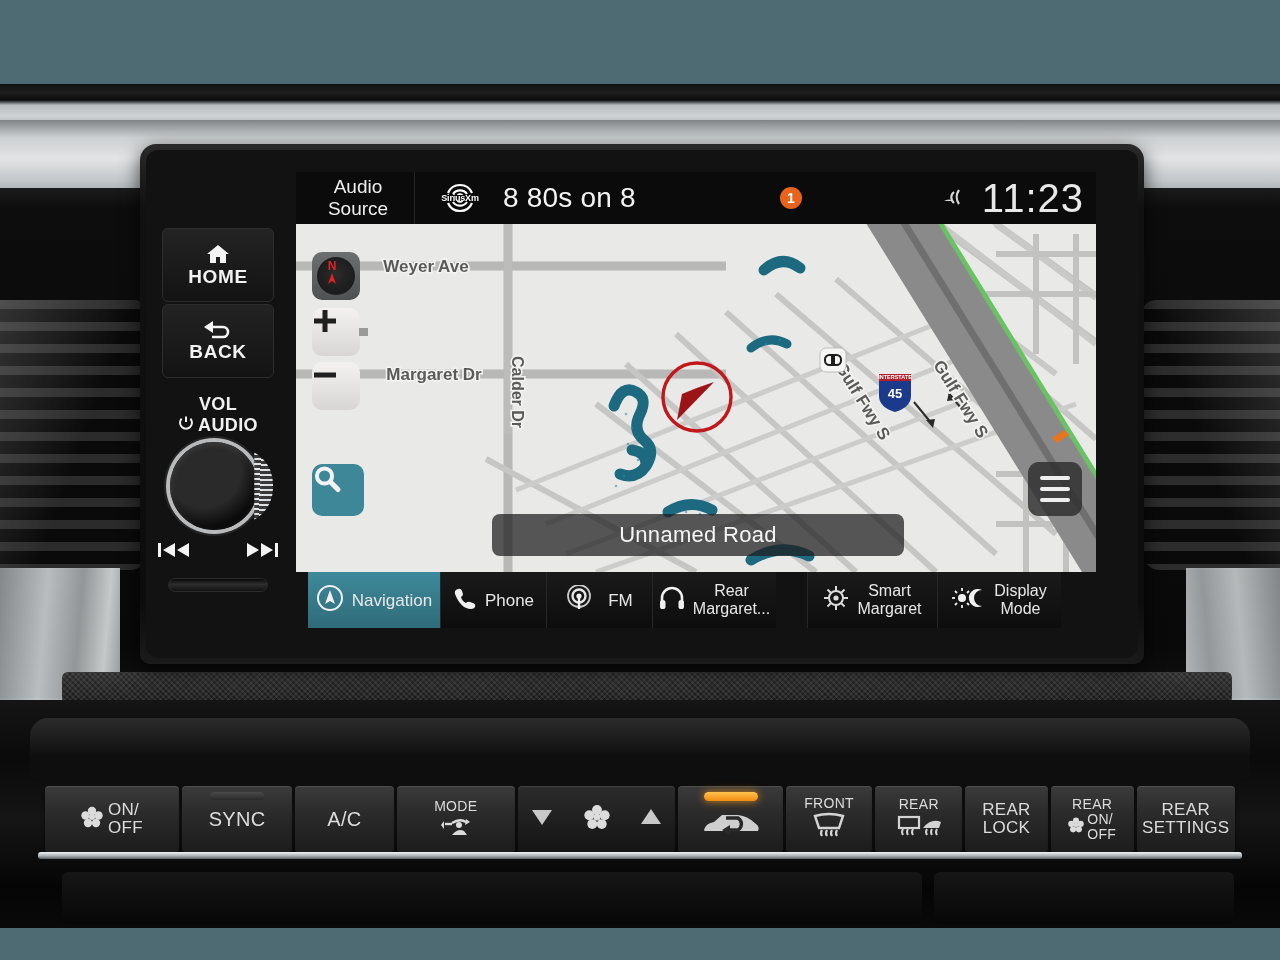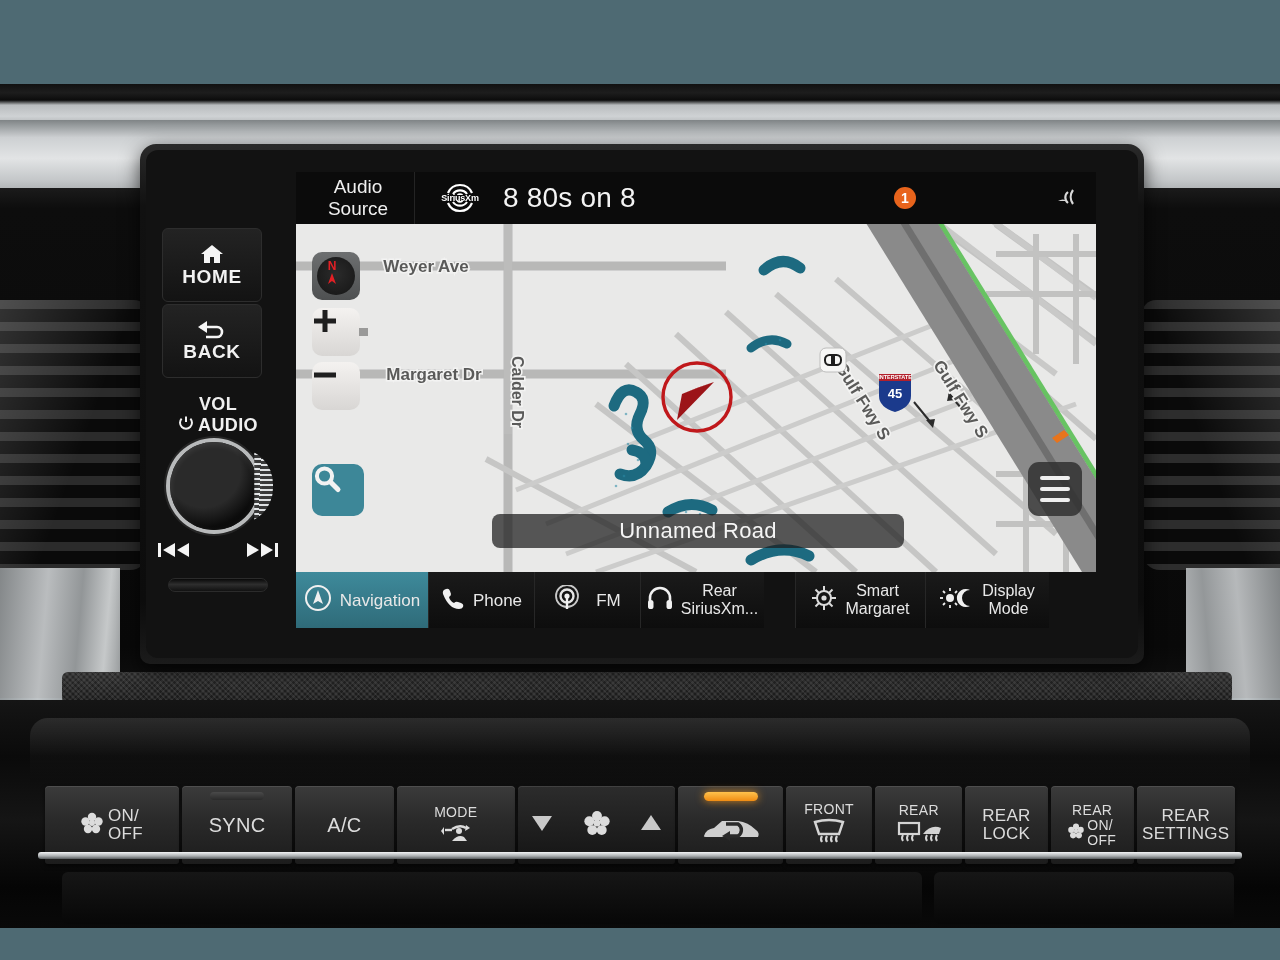--- a/index.html
+++ b/index.html
@@ -114,21 +114,21 @@
     box-shadow:0 6px 20px rgba(0,0,0,.7);
   }
   .headunit-inner {
     position:absolute; left:6px; top:6px; width:992px; height:508px;
     background:#121212; border-radius:12px;
   }
 
   
   .hardkeys { position:absolute; left:152px; top:224px; width:132px; height:380px; }
   .hk {
-    position:absolute; left:10px; width:100px; height:74px;
+    position:absolute; left:10px; width:112px; height:74px;
     background:linear-gradient(180deg,#232323,#131313);
     border:1px solid #2d2d2d; border-radius:6px;
     color:#f2f2f2; text-align:center;
     display:flex; flex-direction:column; align-items:center; justify-content:center;
     gap:1px;
   }
   .hk-home { top:4px; }
   .hk-back { top:80px; }
   .hk-label { font-size:19px; font-weight:700; letter-spacing:.6px; }
   .hk svg { display:block; }
@@ -226,49 +226,49 @@
     background:#3d8798; border-radius:10px;
     display:flex; align-items:center; justify-content:center;
   }
   .menu-btn {
     position:absolute; right:14px; top:238px; width:54px; height:54px;
     background:rgba(48,48,48,.85); border-radius:11px;
     display:flex; flex-direction:column; align-items:center; justify-content:center; gap:7px;
   }
   .menu-btn span { display:block; width:30px; height:4px; background:#efefef; border-radius:2px; }
   .roadbar {
-    position:absolute; left:196px; top:290px; width:412px; height:34px;
+    position:absolute; left:196px; top:290px; width:412px; height:42px;
     background:rgba(28,28,28,.72); border-radius:8px;
     display:flex; align-items:center; justify-content:center;
     color:#f5f5f5; font-size:22px; letter-spacing:.3px;
   }
 
   
   .tabbar {
     position:absolute; left:0; top:400px; width:800px; height:56px;
     background:#121212; display:flex;
   }
   .tab {
     flex:0 0 auto; height:56px; display:flex; align-items:center; justify-content:center;
     gap:8px; color:#e8e8e8; border-left:1px solid #272727;
     background:linear-gradient(180deg,#1a1a1a,#0d0d0d);
   }
   .tab:first-child { border-left:none; }
-  .tab.active { background:linear-gradient(180deg,#3e8a9b,#2f6b79); }
+  .tab.active { background:linear-gradient(180deg,#3e8a9b,#2f6b79);margin-left:12px; }
   .tab-label { font-size:17px; line-height:19px; text-align:center; }
   .tab-label.two { font-size:16px; line-height:18px; }
   .t-nav   { width:132px; }
   .t-phone { width:106px; }
   .t-fm    { width:106px;gap:16px; }
   .t-rear  { width:124px; }
   .t-smart { width:130px;margin-left:31px; }
   .t-disp  { width:124px; }
 
   
-  .climate { position:absolute; left:45px; top:786px; width:1190px; height:78px; display:flex; gap:3px;border-radius:14px; }
+  .climate { position:absolute; left:45px; top:786px; width:1190px; height:66px; display:flex; gap:3px;border-radius:14px; }
   .cbtn {
     position:relative;
     background:linear-gradient(180deg,#3b3b3b 0%,#2b2b2b 40%,#1c1c1c 100%);
     border-radius:4px 4px 3px 3px;
     display:flex; align-items:center; justify-content:center; gap:5px;
     color:#dcdcdc; box-shadow:inset 0 1px 0 rgba(255,255,255,.10), 0 2px 4px rgba(0,0,0,.6);
   }
   .cbtn-lbl { font-size:20px; line-height:21px; text-align:center; letter-spacing:.3px; }
   .cbtn-lbl.sm { font-size:17px; line-height:18px; }
   .cbtn-lbl.xs { font-size:14px; line-height:15px; }
@@ -408,20 +408,21 @@
 
       <div class="sb-right">
         <div class="badge">1</div>
         <span class="signal">
           <svg width="26" height="18" viewBox="0 0 26 18">
             <path d="M2 14 q5 -3 9 0" fill="#d8d8d8"></path>
             <path d="M12 16 a7 7 0 0 1 0 -11" fill="none" stroke="#d8d8d8" stroke-width="2.2"></path>
             <path d="M17 17 a12 12 0 0 1 0 -14" fill="none" stroke="#d8d8d8" stroke-width="2.2"></path>
           </svg>
         </span>
+        <div class="clock">11:23</div>
       </div>
     </div>
 
     <div class="map">
       <svg width="800" height="348" viewBox="0 0 800 348">
         <rect x="0" y="0" width="800" height="348" fill="#dededd"></rect>
 
         <g fill="#e9e9e8">
           <rect x="0" y="0" width="800" height="348"></rect>
         </g>
@@ -623,21 +624,21 @@
       <div class="tab t-rear">
         <span>
           <svg width="26" height="24" viewBox="0 0 26 24">
             <path d="M3 17 V12 a10 10 0 0 1 20 0 V17" fill="none" stroke="#f0f0f0" stroke-width="2.6"></path>
             <rect x="1" y="14" width="5.5" height="9" rx="2.6" fill="#f0f0f0"></rect>
             <rect x="19.5" y="14" width="5.5" height="9" rx="2.6" fill="#f0f0f0"></rect>
           </svg>
         </span>
         <span class="tab-label two">
           <div>Rear</div>
-          <div>SiriusXm...</div>
+          <div>Margaret...</div>
         </span>
       </div>
 
       <div class="tab t-smart">
         <span>
           <svg width="26" height="26" viewBox="0 0 26 26">
             <circle cx="13" cy="13" r="7" fill="none" stroke="#dcdcdc" stroke-width="2"></circle>
             <circle cx="13" cy="13" r="2.6" fill="#dcdcdc"></circle>
             <g stroke="#dcdcdc" stroke-width="2">
               <path d="M13 1 V6"></path>

